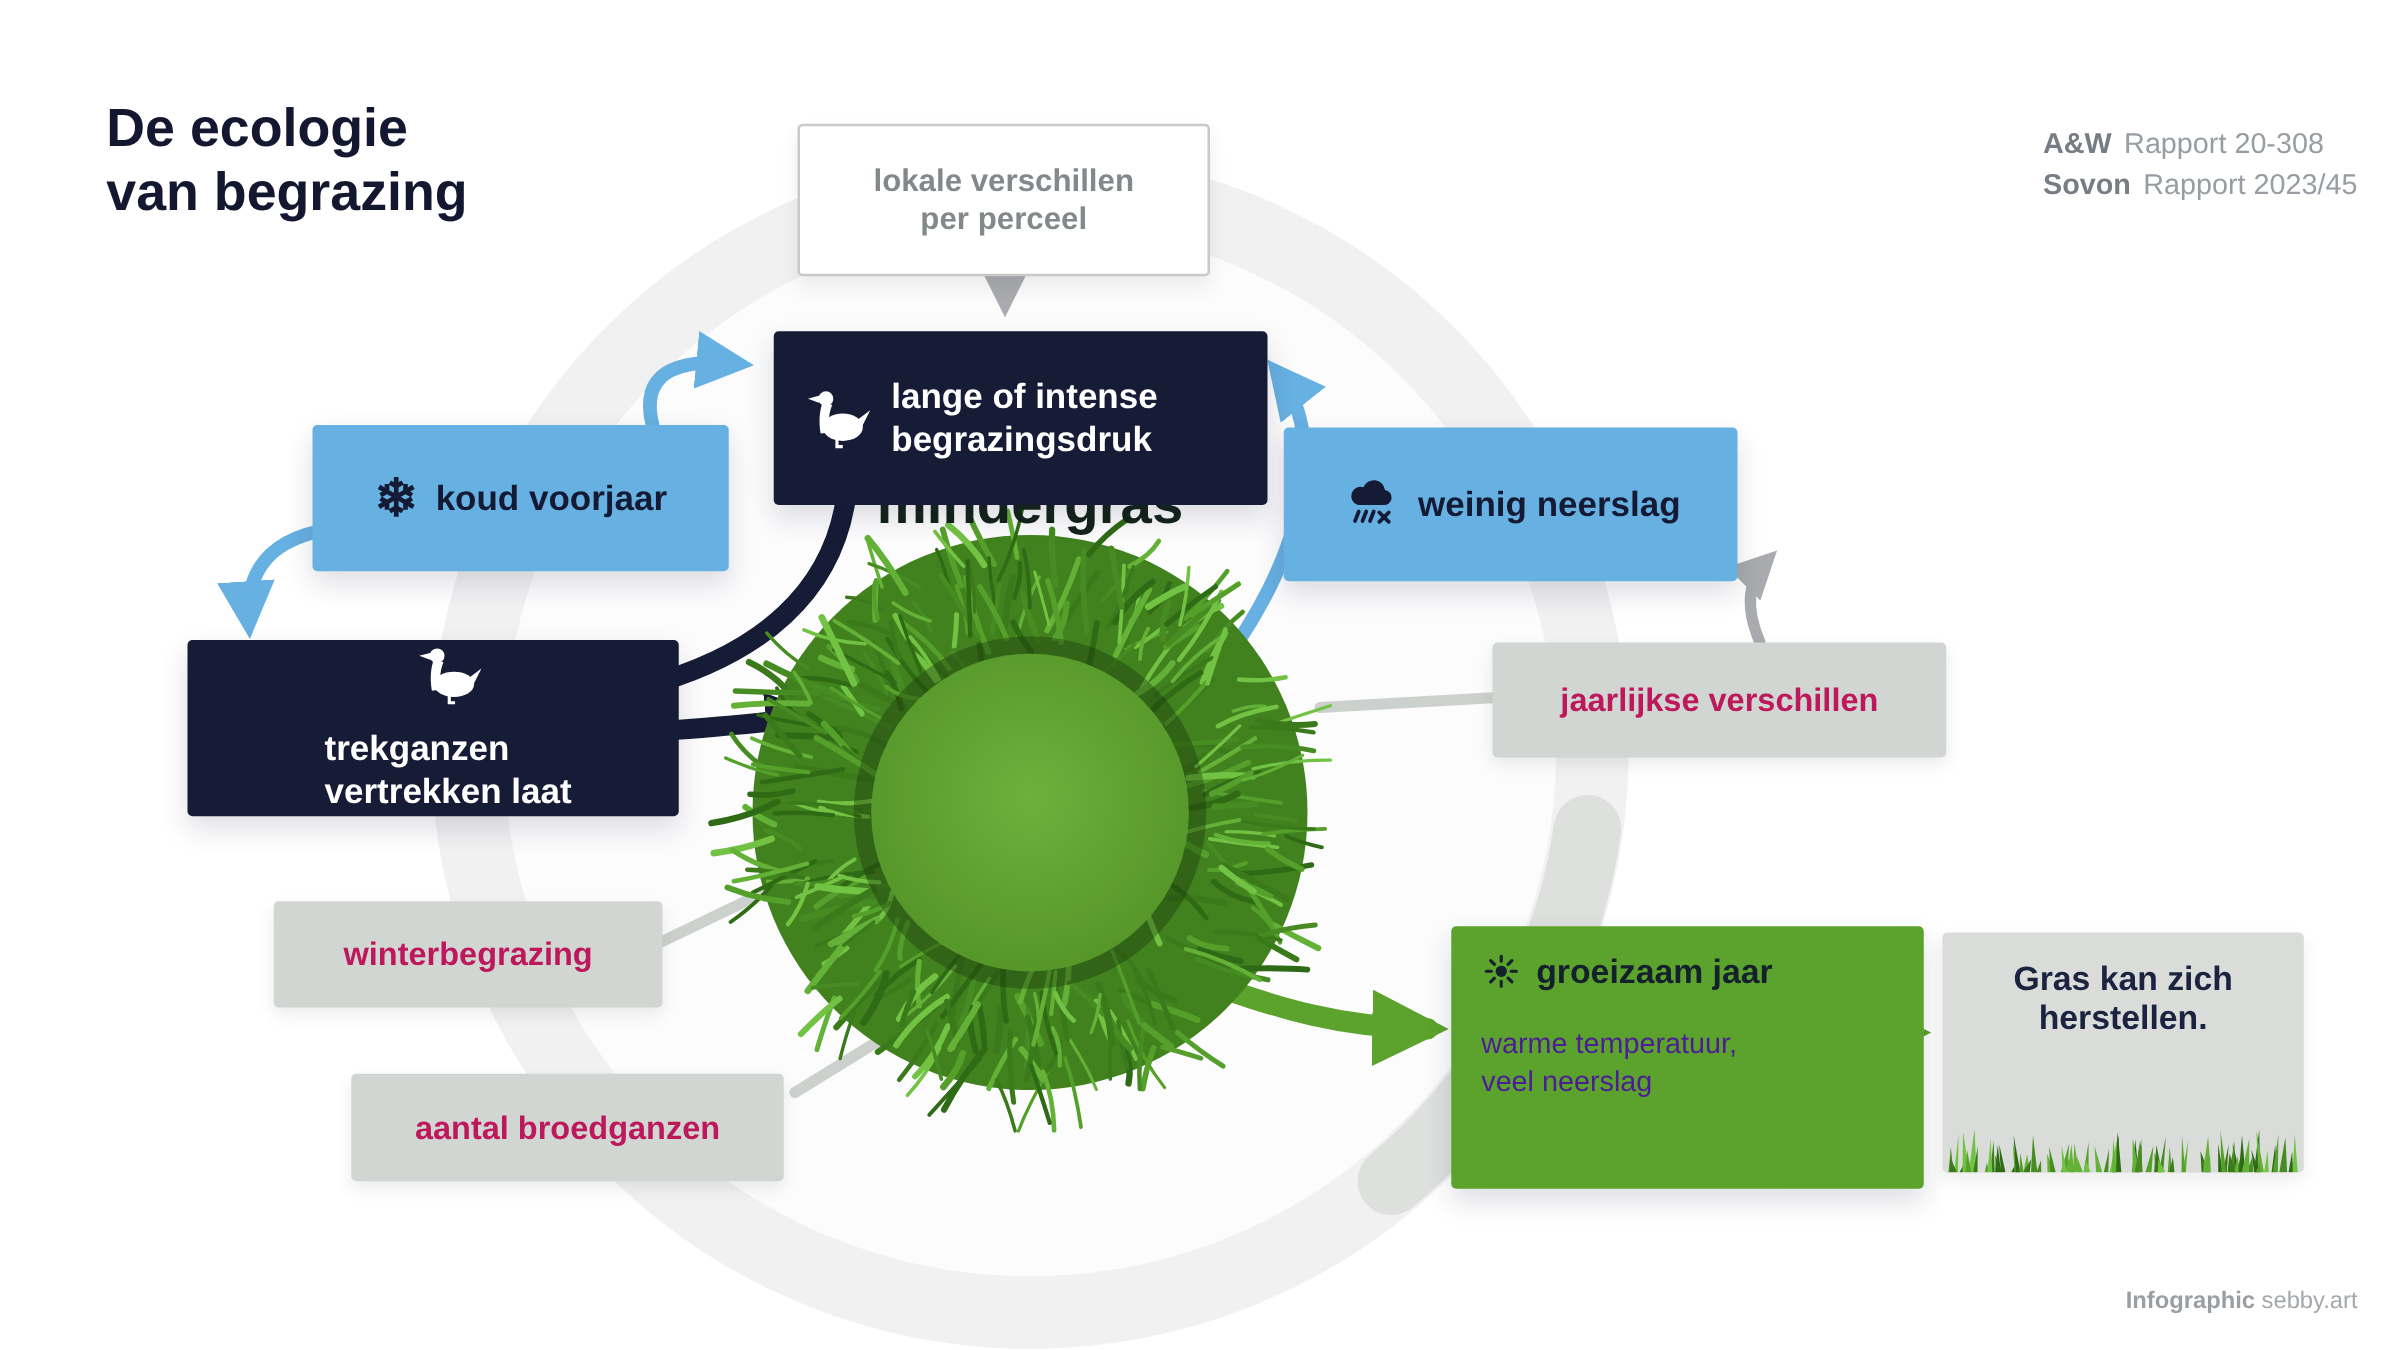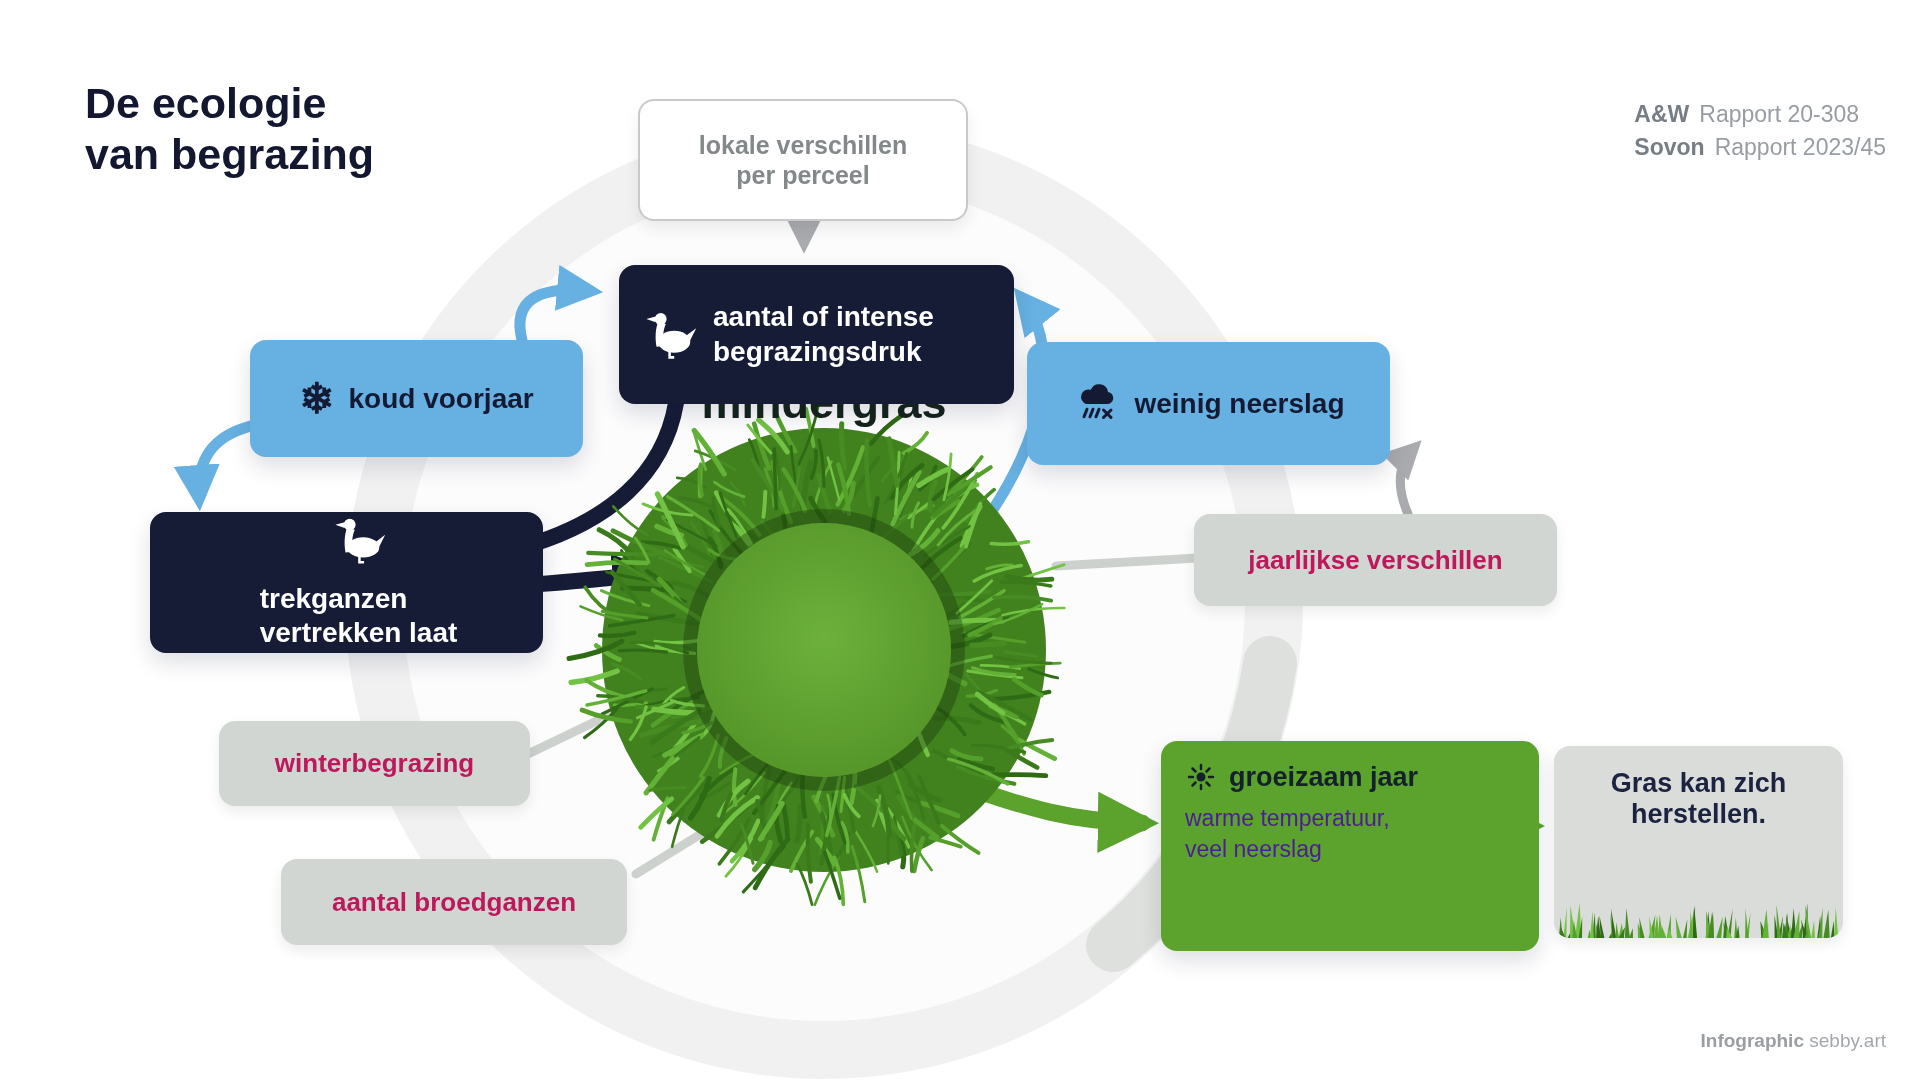--- a/index.html
+++ b/index.html
@@ -9,32 +9,32 @@
   .abs{position:absolute;}
 
   
   .title{left:85px;top:78px;font-size:43px;font-weight:bold;color:#131830;line-height:1.18;}
   .credits{right:34px;top:74px;font-size:23px;color:#979da3;text-align:left;line-height:1.45;margin-top:24px;}
   .credits b{color:#767d85;font-weight:bold;margin-right:10px;}
   .footer{right:34px;bottom:28px;font-size:19px;color:#a4a8ac;}
   .footer b{color:#9a9ea2;}
 
   
-  .box{position:absolute;border-radius:16px;display:flex;align-items:center;justify-content:center;
+  .box{position:absolute;border-radius:4px;display:flex;align-items:center;justify-content:center;
        box-shadow:0 10px 22px rgba(20,25,60,.14);}
   .box .txt{line-height:1.22;}
 
   .box-dark{background:#161b36;color:#fff;font-weight:bold;font-size:28px;
             justify-content:flex-start;padding-left:24px;gap:16px;}
   .box-blue{background:#67b0e2;color:#141a33;font-weight:bold;font-size:28px;gap:14px;}
   .box-gray{background:#d2d6d2;color:#be185d;font-weight:bold;font-size:26px;box-shadow:0 6px 14px rgba(0,0,0,.08);}
   .box-white{background:#fff;border:2px solid #c9c9c9;color:#83888b;font-weight:bold;font-size:25px;
              text-align:center;box-shadow:0 8px 16px rgba(0,0,0,.07);}
   .box-green{background:#5ba32c;color:#fff;flex-direction:column;align-items:flex-start;
-             justify-content:flex-start;padding:20px 24px;}
+             justify-content:flex-start;padding:20px 24px;gap:16px;}
   .box-green .g-title{display:flex;align-items:center;gap:12px;color:#14202c;font-weight:bold;font-size:27px;}
   .box-green .g-sub{margin-top:10px;font-size:23px;line-height:1.35;color:#4c1d95;}
   .box-herstel{background:#d9dcd9;color:#1c2340;font-weight:bold;font-size:27px;
                flex-direction:column;justify-content:flex-start;padding-top:22px;text-align:center;
                overflow:hidden;box-shadow:0 6px 14px rgba(0,0,0,.08);}
   .box-herstel .hg{position:absolute;left:0;right:0;bottom:0;}
 
   
   #box-lokale      {left:638px; top:99px;  width:326px;height:118px;}
   #box-begrazing   {left:619px; top:265px; width:371px;height:139px;}
@@ -431,21 +431,21 @@
         <ellipse cx="37" cy="40" rx="19" ry="13"></ellipse>
         <path d="M16 46 C14 34 15 24 18 16 L27 19 C24 26 23 34 25 45 Z"></path>
         <circle cx="21" cy="13" r="7"></circle>
         <path d="M15 10 L4 13 L15 17 Z"></path>
         <path d="M51 33 L63 24 L54 42 Z"></path>
         <path d="M30 51 L30 60 L37 60 L37 57 L33 57 L33 51 Z"></path>
       </g>
         </svg>
     </span>
     <div class="txt">
-      <div>aantal of intense</div>
+      <div>lange of intense</div>
       <div>begrazingsdruk</div>
     </div>
   </div>
 
   <div class="box box-blue" id="box-koud">
     <span class="flake">❄</span>
     <span>koud voorjaar</span>
   </div>
 
   <div class="box box-dark" id="box-trekganzen">

